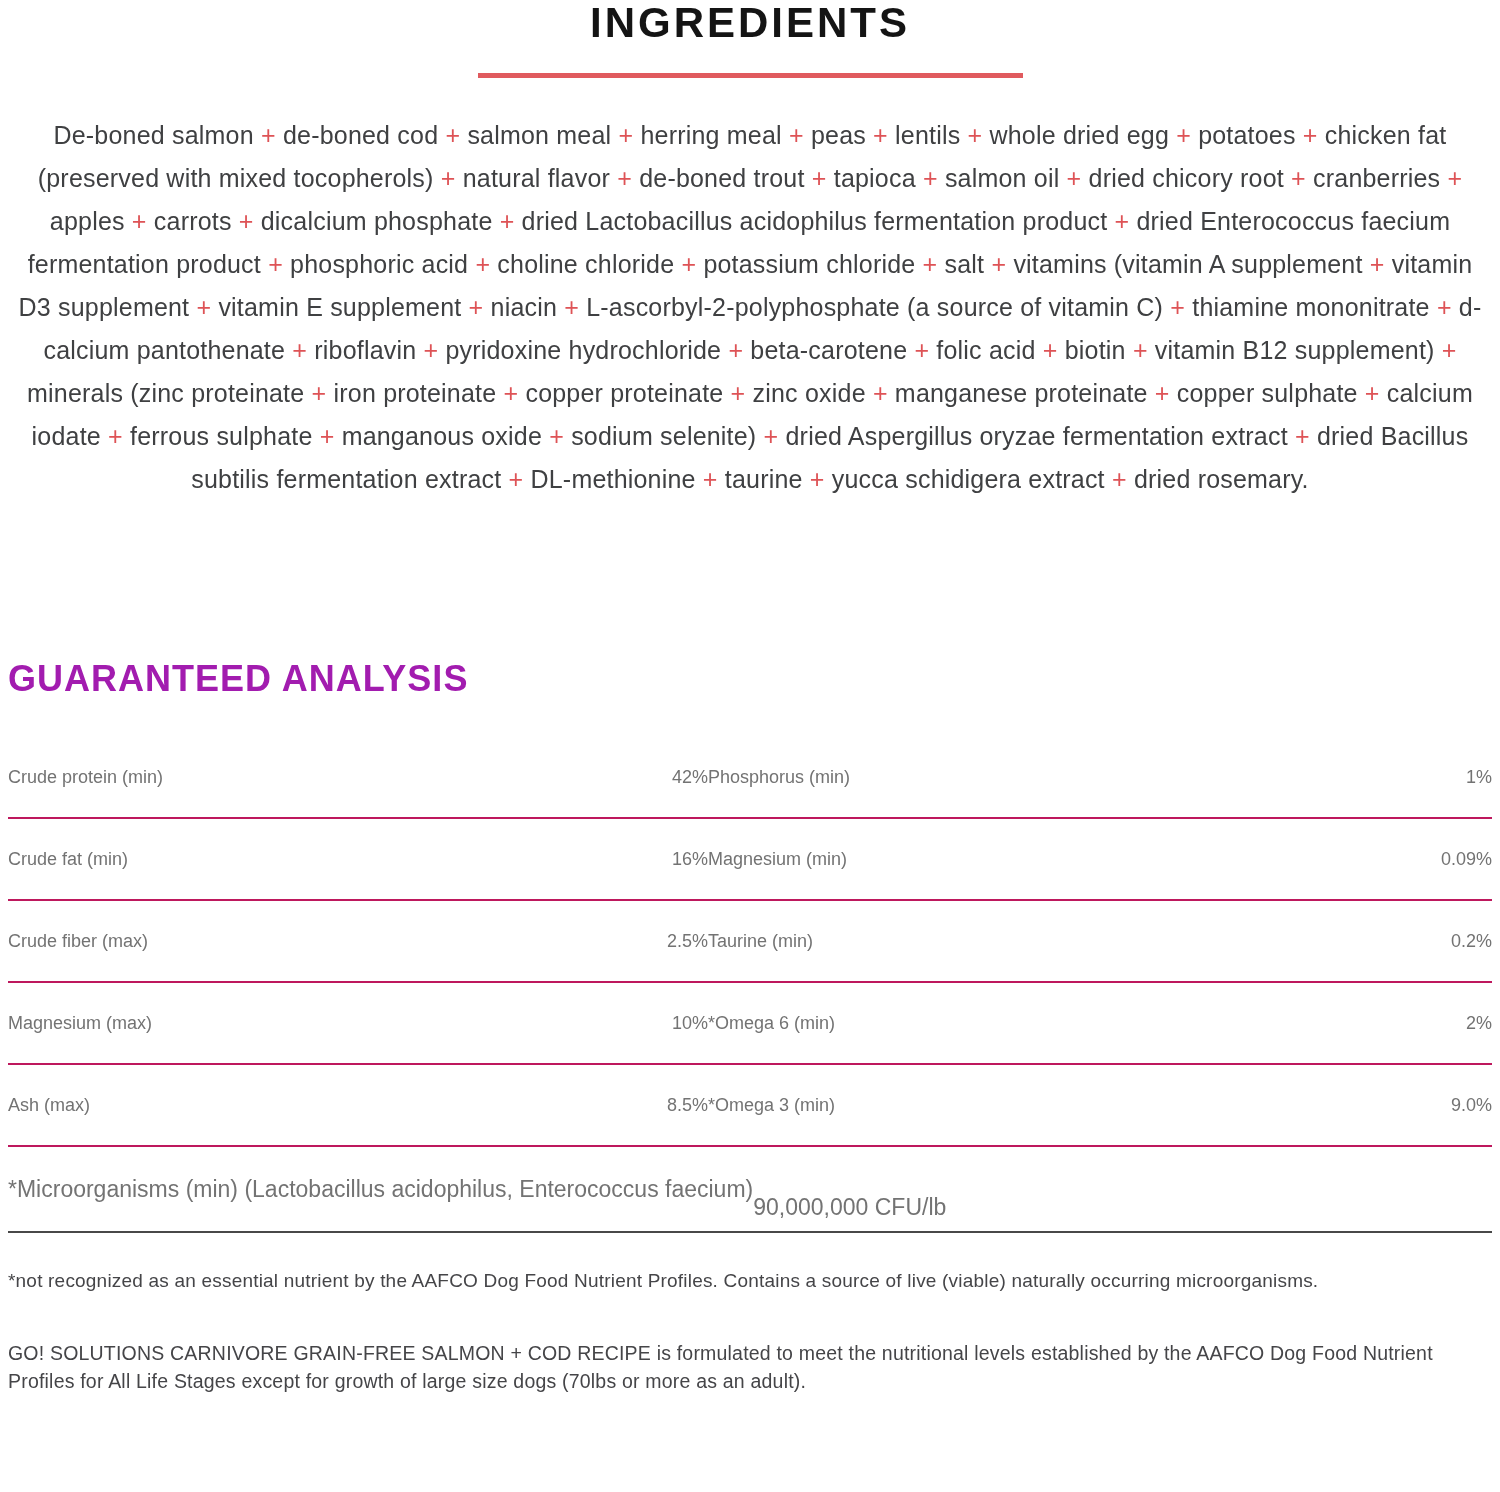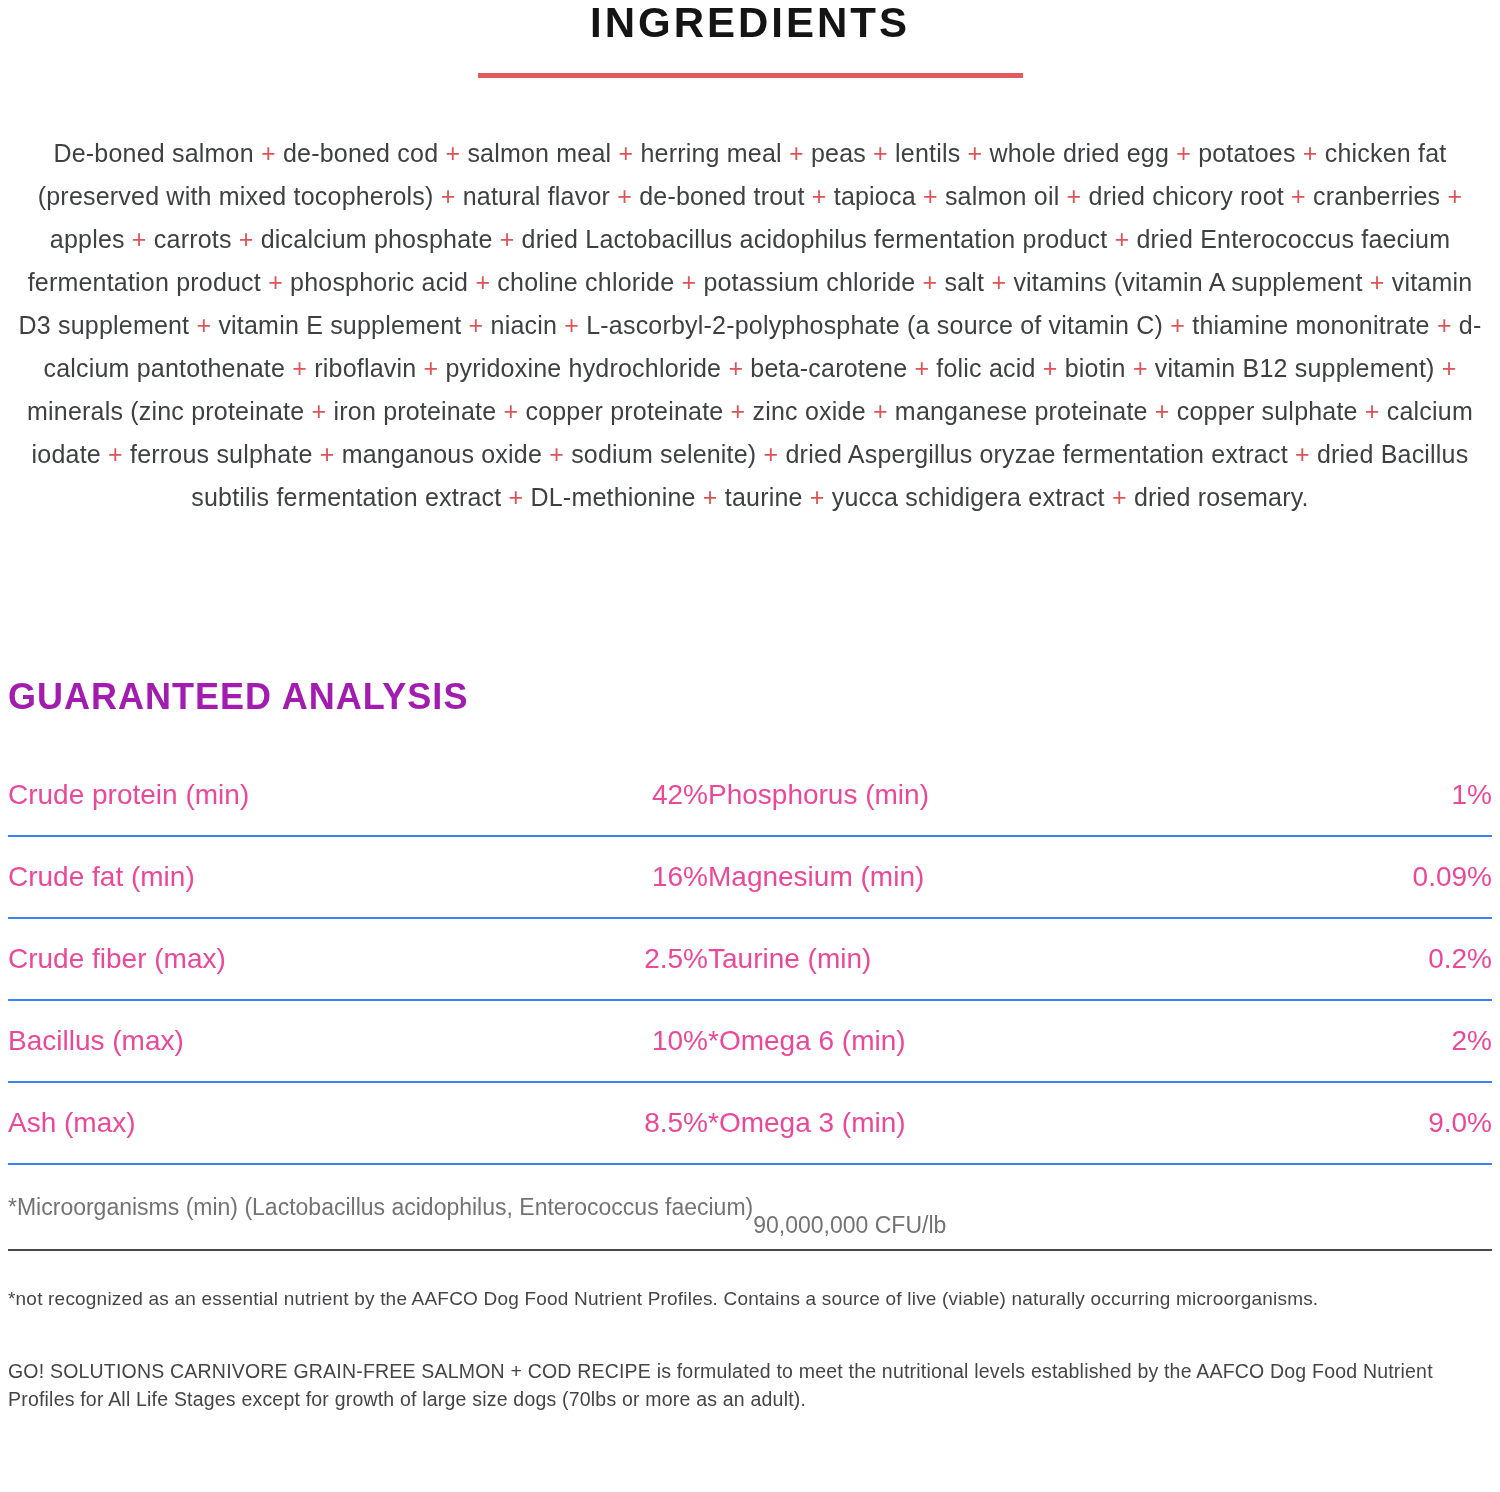--- a/index.html
+++ b/index.html
@@ -33,21 +33,21 @@
     color: #141414;
   }
   .accent-rule {
     width: 545px;
     height: 5px;
     background: #e05a5e;
     margin: 27px auto 0 auto;
   }
   
   .ingredients {
-    margin: 54px auto 0 auto;
+    margin: 36px auto 0 auto;
     width: 1484px;
     text-align: center;
     font-size: 25px;
     line-height: 43px;
     color: #3f4042;
     letter-spacing: 0.2px;
   }
   .ingredients .plus {
     color: #de5356;
   }
@@ -64,23 +64,23 @@
   
   .analysis-table {
     margin-top: 38px;
     width: 1484px;
   }
   .a-row {
     display: grid;
     grid-template-columns: 350px 350px 420px 364px;
     align-items: center;
     height: 80px;
-    border-bottom: 2px solid #3b82f6;
-    font-size: 28px;
-    color: #ec4899;
+    border-bottom: 2px solid #be185d;
+    font-size: 18px;
+    color: #737373;
   }
   .a-row .lbl { text-align: left; }
   .a-row .val { text-align: right; }
   
   .micro-row {
     display: flex;
     justify-content: flex-start;
     align-items: center;
     height: 84px;
     border-bottom: 2px solid #484848;
@@ -136,21 +136,21 @@
         <span class="lbl">Magnesium (min)</span>
         <span class="val">0.09%</span>
       </div>
       <div class="a-row">
         <span class="lbl">Crude fiber (max)</span>
         <span class="val">2.5%</span>
         <span class="lbl">Taurine (min)</span>
         <span class="val">0.2%</span>
       </div>
       <div class="a-row">
-        <span class="lbl">Bacillus (max)</span>
+        <span class="lbl">Magnesium (max)</span>
         <span class="val">10%</span>
         <span class="lbl">*Omega 6 (min)</span>
         <span class="val">2%</span>
       </div>
       <div class="a-row">
         <span class="lbl">Ash (max)</span>
         <span class="val">8.5%</span>
         <span class="lbl">*Omega 3 (min)</span>
         <span class="val">9.0%</span>
       </div>

